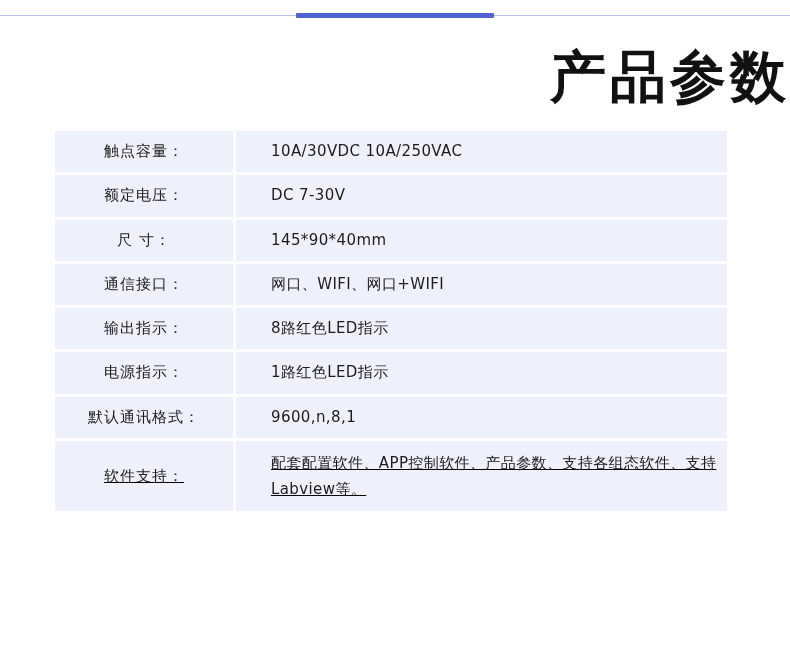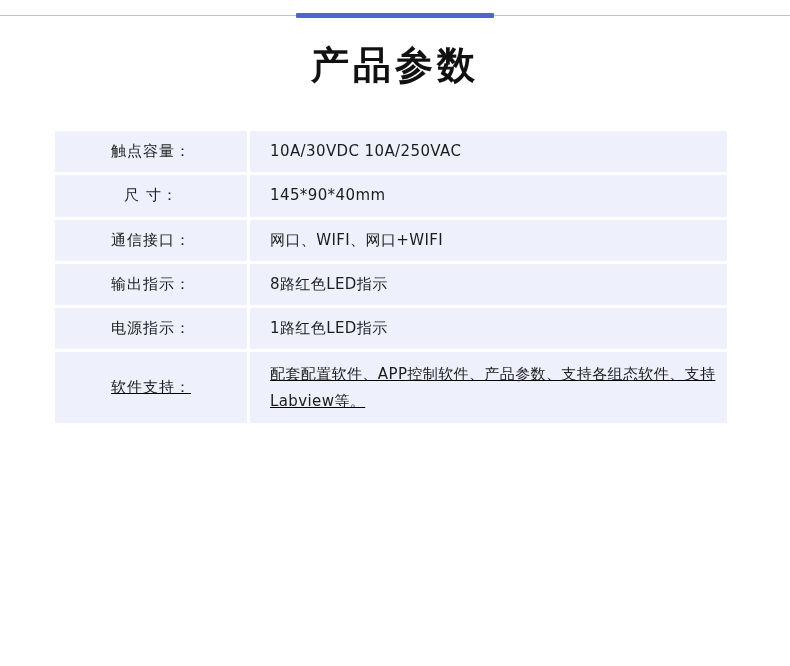--- a/index.html
+++ b/index.html
@@ -42,22 +42,22 @@
     width: 198px;
     height: 5px;
     background: #4f63d2;
     border-radius: 1px;
   }
   .title {
     position: absolute;
     top: 40px;
     left: 0;
     width: 790px;
-    text-align: center;
-    font-size: 38px;
+    text-align: right;
+    font-size: 56px;
     font-weight: bold;
     letter-spacing: 4px;
     color: #111111;
     font-family: "DejaVu Sans", "Liberation Sans", sans-serif;
   }
   .spec-table {
     position: absolute;
     top: 128px;
     left: 55px;
     width: 672px;
@@ -69,27 +69,27 @@
     height: 38px;
   }
   .spec-table td {
     background: #eef1fb;
     font-size: 15px;
     color: #1c1c1c;
     vertical-align: middle;
     font-family: "DejaVu Sans", "Liberation Sans", sans-serif;
   }
   .cell-label {
-    width: 192px;
+    width: 178px;
     text-align: center;
     letter-spacing: 1px;
     padding: 9px 0;
   }
   .cell-value {
-    padding: 9px 0 9px 20px;
+    padding: 9px 0 9px 35px;
     letter-spacing: 0.4px;
     line-height: 1.55;
     margin-top: 28px;
   }
   .spacer-cell {
     width: 3px;
     background: #ffffff !important;
     padding: 0;
   }
   .value-multiline {
@@ -113,39 +113,49 @@
   <div class="title">产品参数</div>
 
   <table class="spec-table">
     <tbody>
       <tr>
         <td class="cell-label">触点容量：</td>
         <td class="spacer-cell"></td>
         <td class="cell-value">10A/30VDC   10A/250VAC</td>
       </tr>
       <tr>
+        <td class="cell-label">额定电压：</td>
+        <td class="spacer-cell"></td>
+        <td class="cell-value">DC 7-30V</td>
+      </tr>
+      <tr>
         <td class="cell-label">尺      寸：</td>
         <td class="spacer-cell"></td>
         <td class="cell-value">145*90*40mm</td>
       </tr>
       <tr>
         <td class="cell-label">通信接口：</td>
         <td class="spacer-cell"></td>
         <td class="cell-value">网口、WIFI、网口+WIFI</td>
       </tr>
       <tr>
         <td class="cell-label">输出指示：</td>
         <td class="spacer-cell"></td>
         <td class="cell-value">8路红色LED指示</td>
       </tr>
       <tr>
         <td class="cell-label">电源指示：</td>
         <td class="spacer-cell"></td>
         <td class="cell-value">1路红色LED指示</td>
       </tr>
+      <tr>
+        <td class="cell-label">默认通讯格式：</td>
+        <td class="spacer-cell"></td>
+        <td class="cell-value">9600,n,8,1</td>
+      </tr>
       <tr class="row-tall">
         <td class="cell-label">软件支持：</td>
         <td class="spacer-cell"></td>
         <td class="cell-value value-multiline">配套配置软件、APP控制软件、产品参数、支持各组态软件、支持Labview等。</td>
       </tr>
     </tbody>
   </table>
 
 </div>
 

